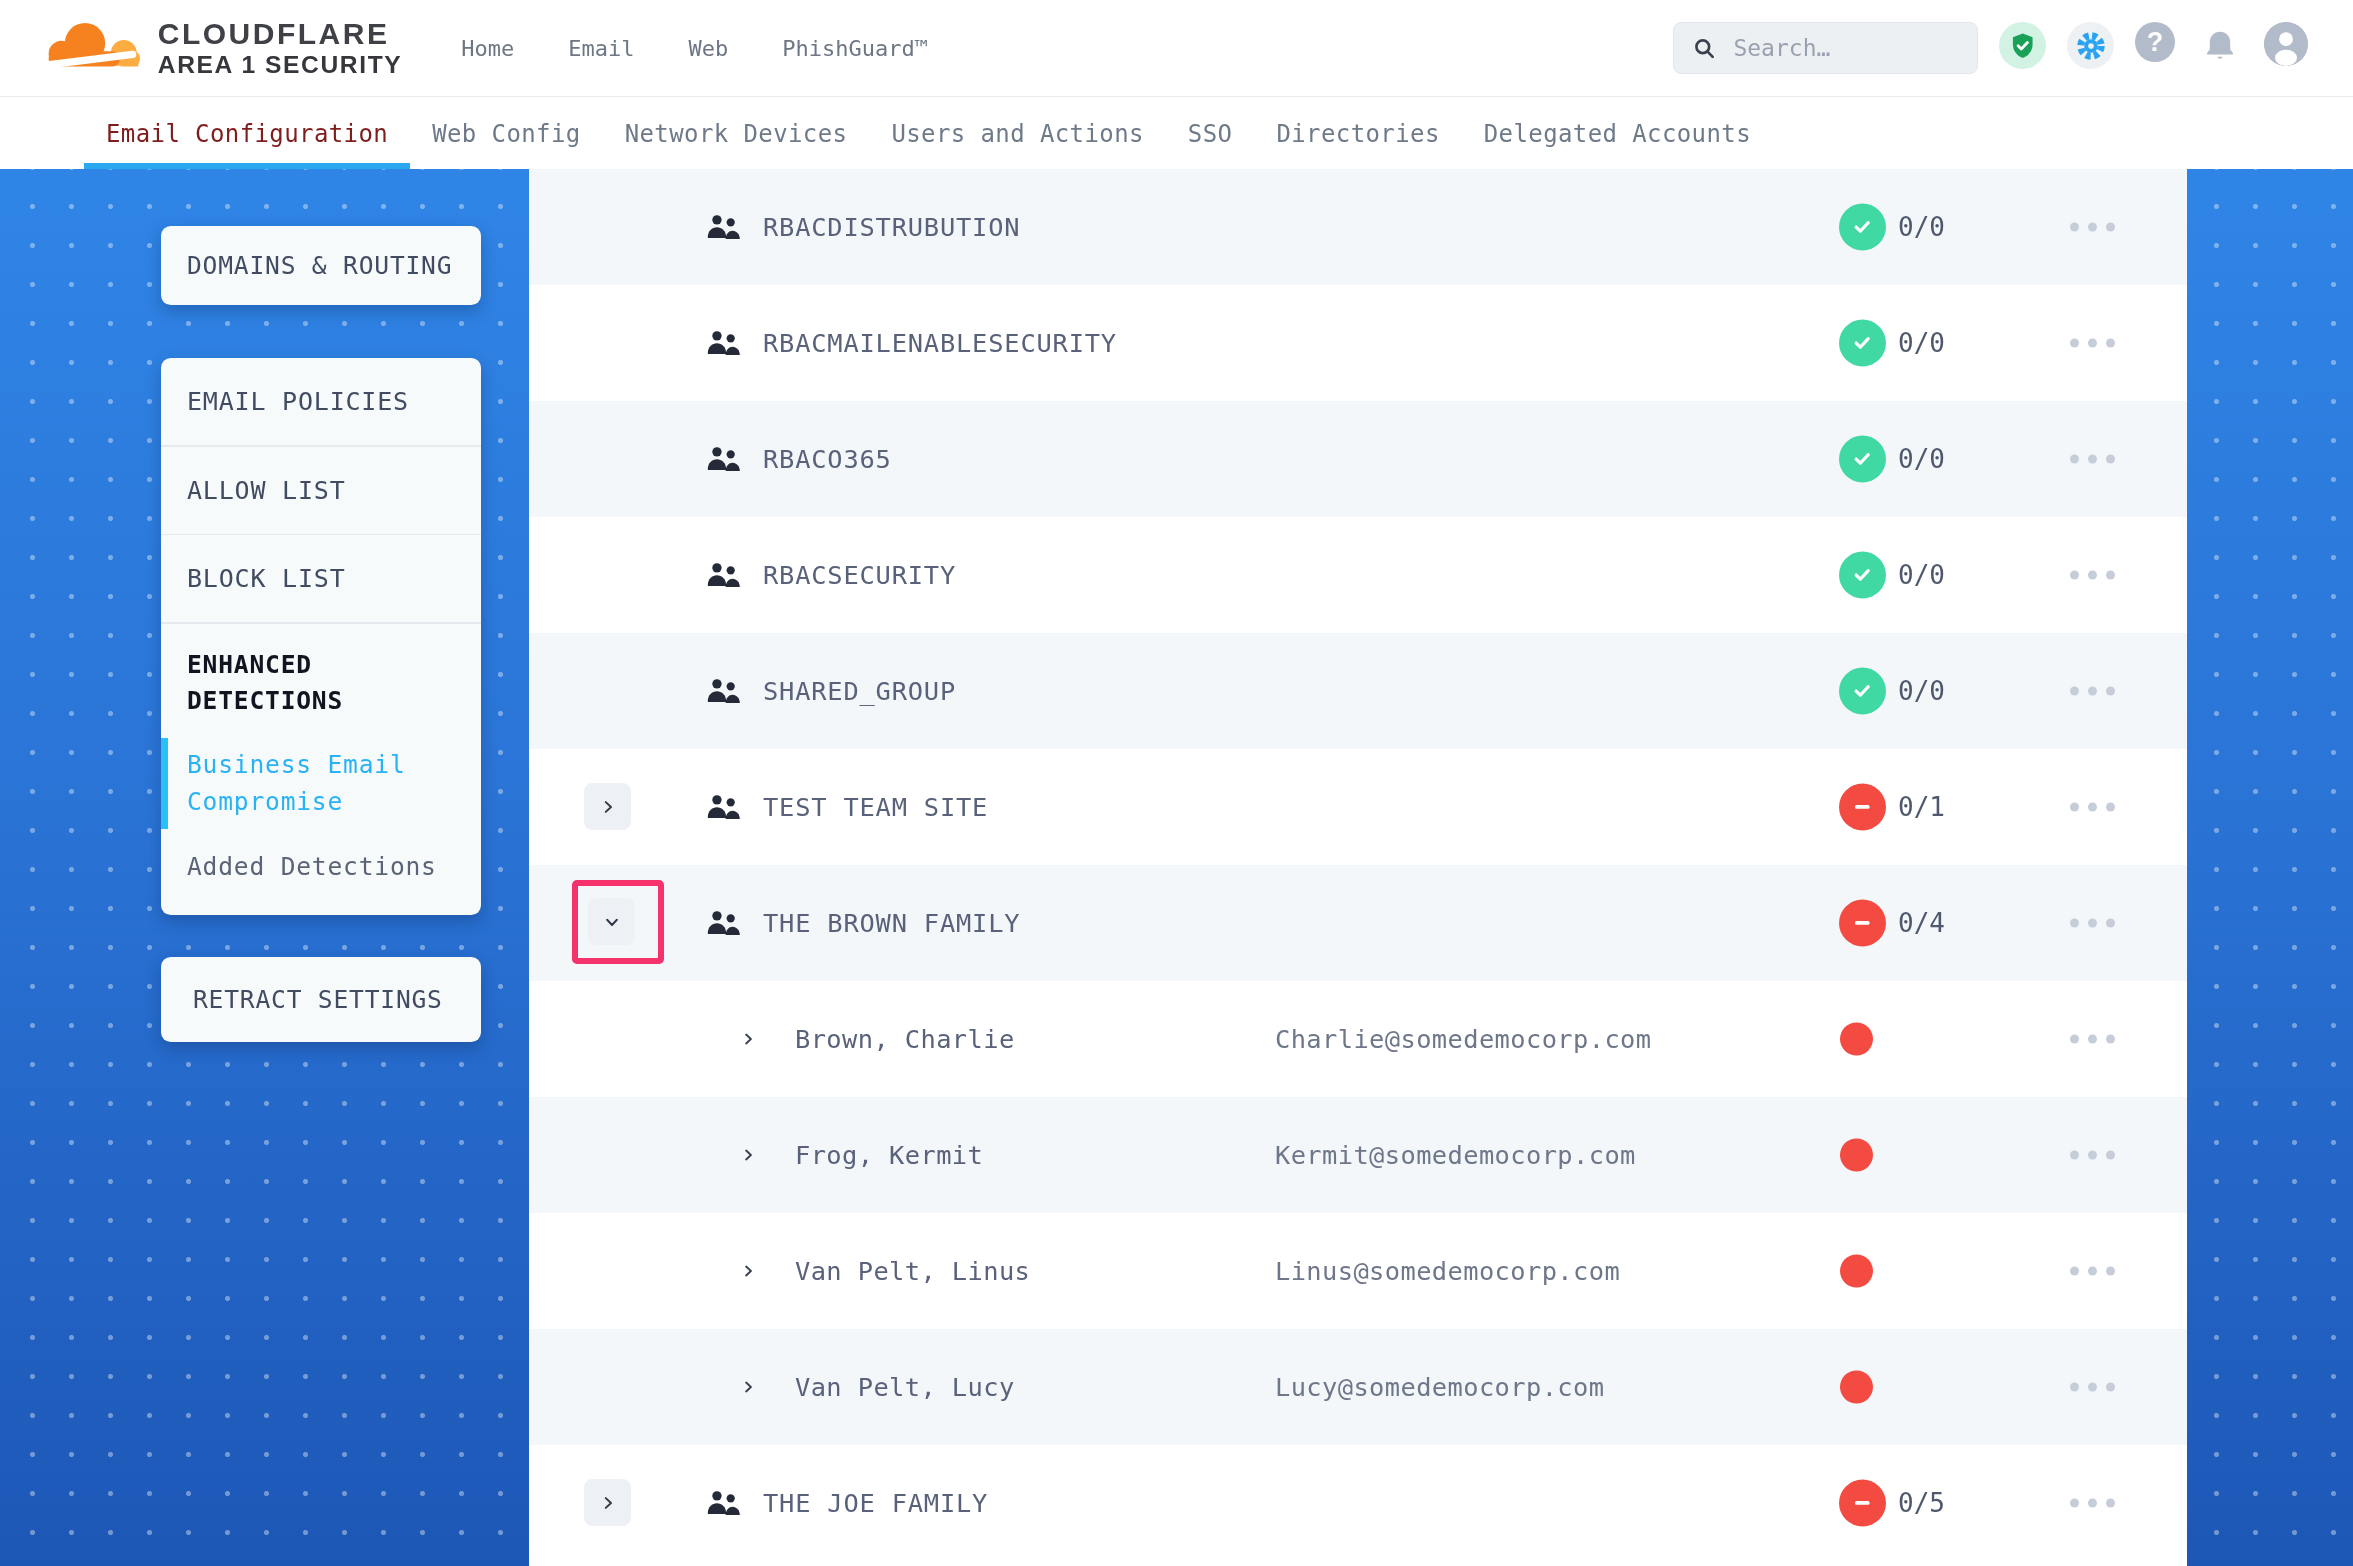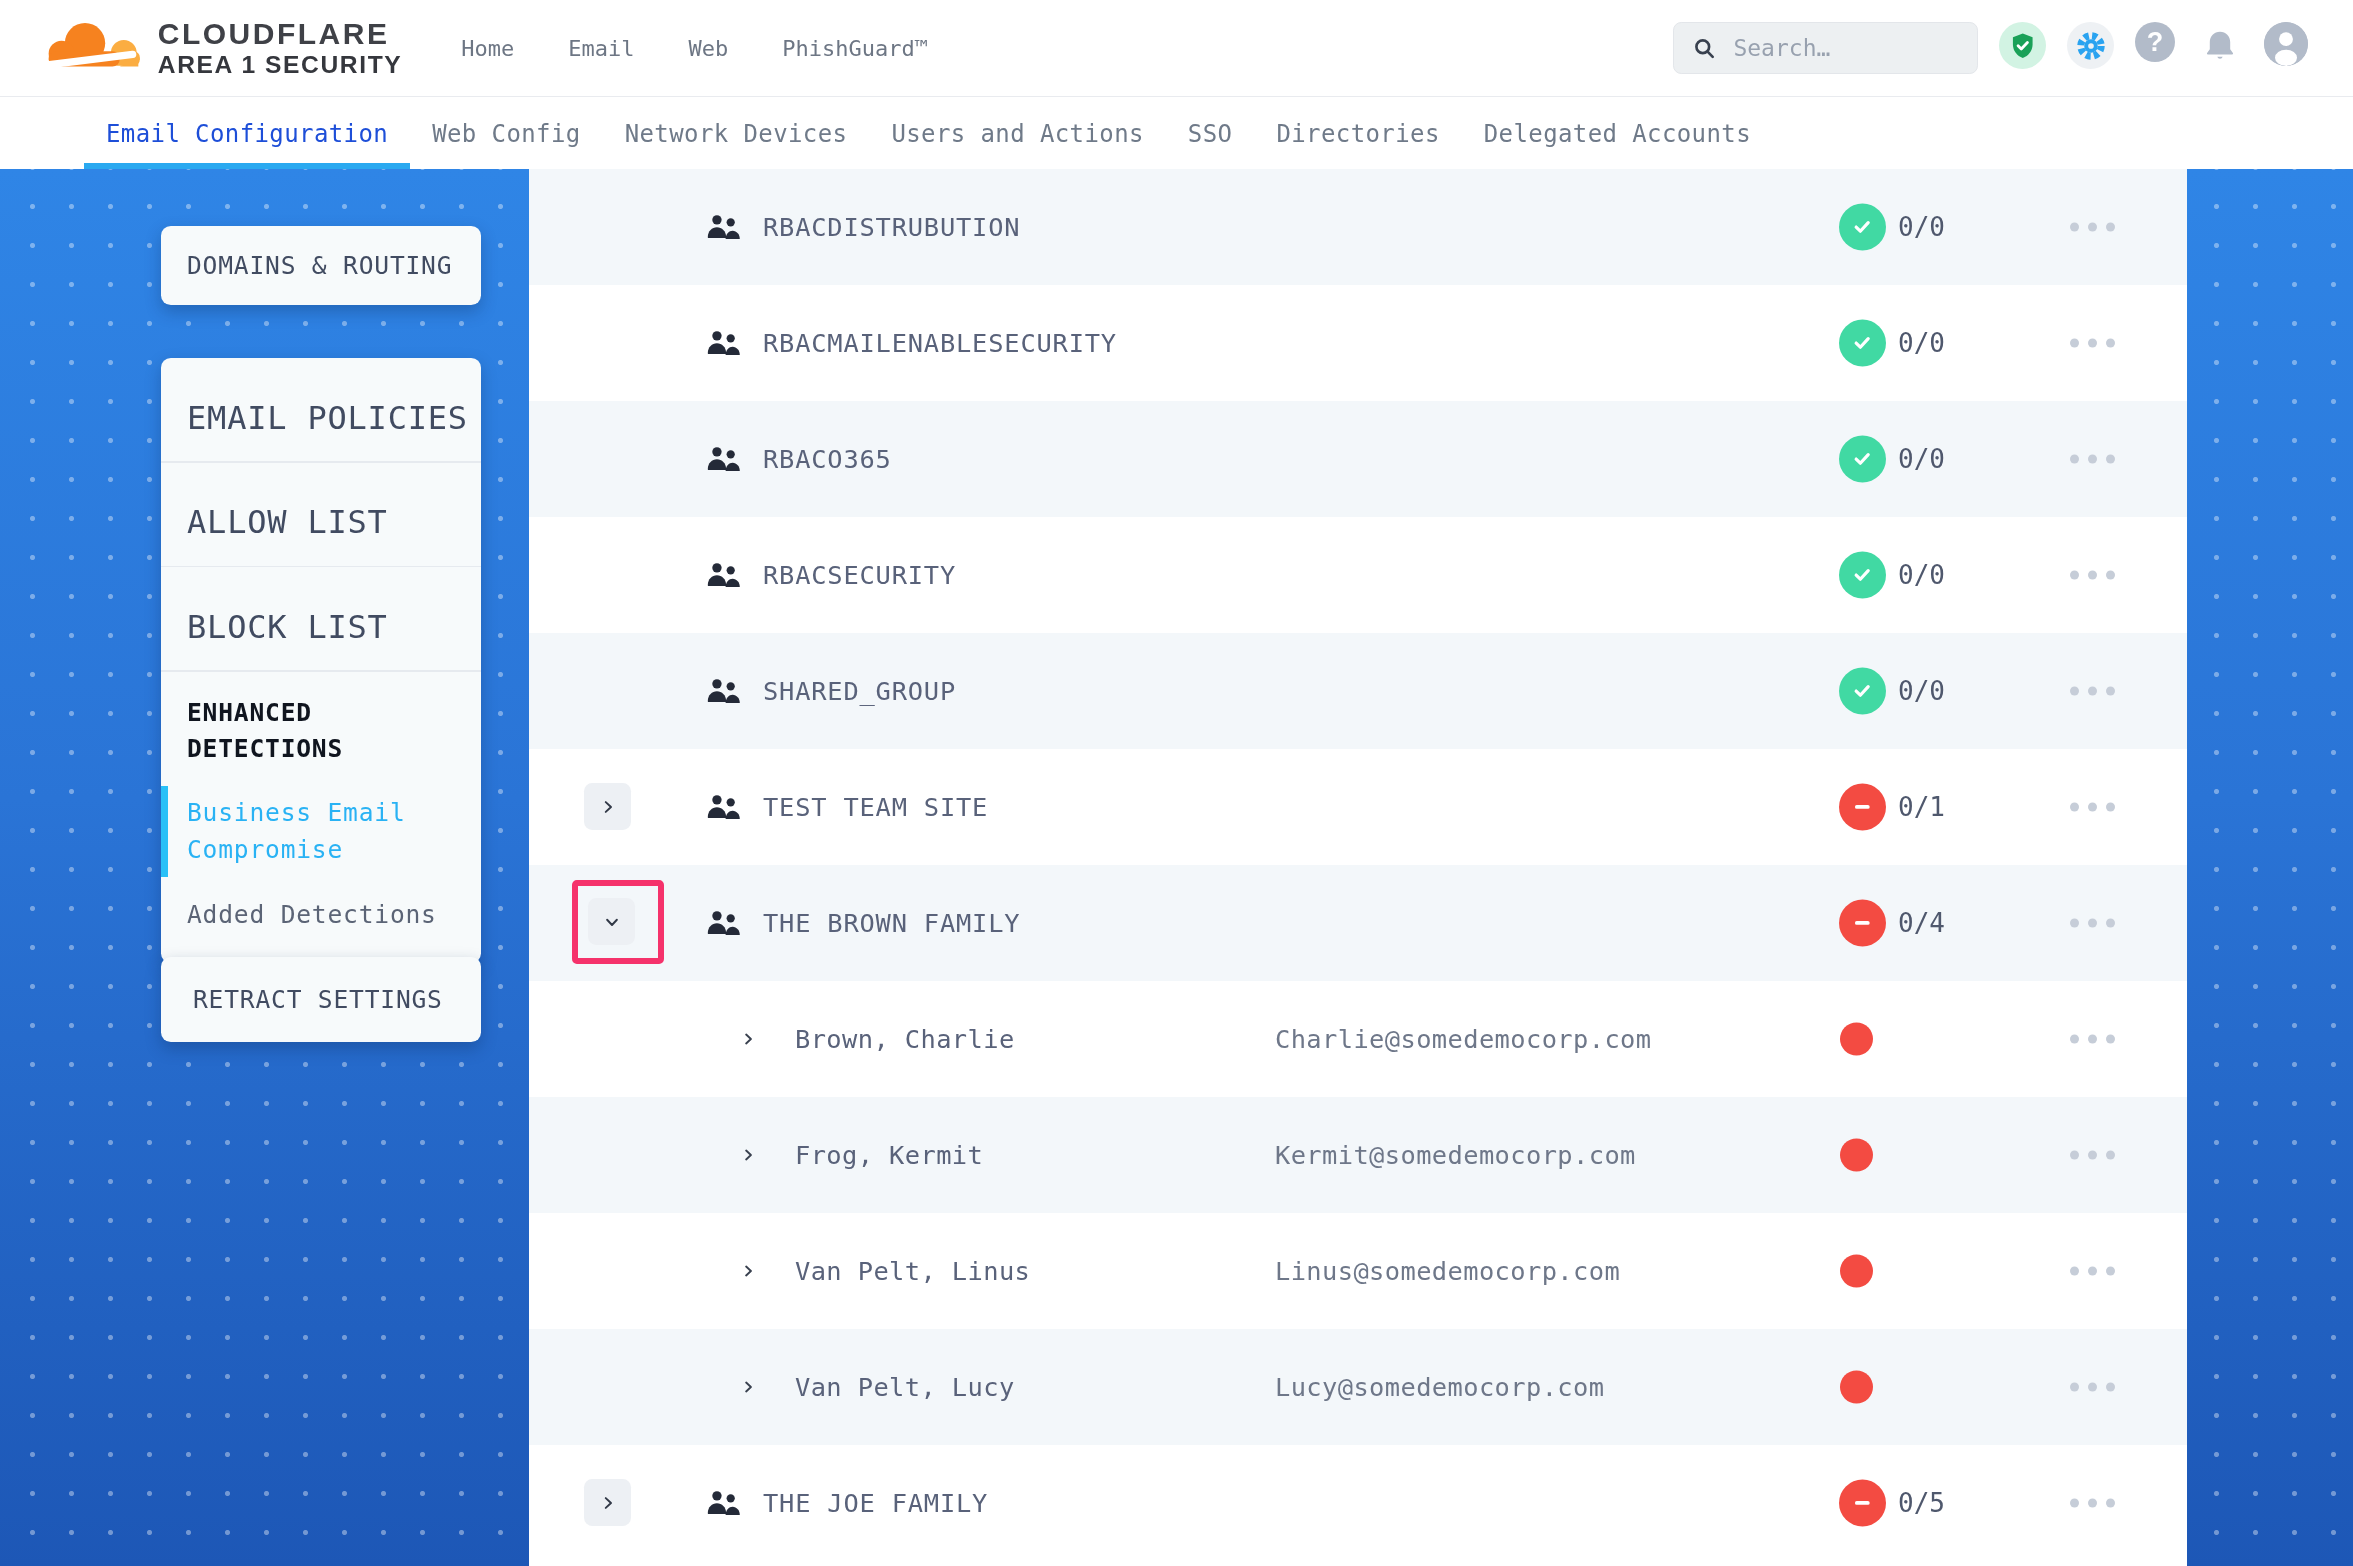--- a/index.html
+++ b/index.html
@@ -28,41 +28,41 @@
   .hicon.q{background:#b2bbc9;width:40px;height:40px;}
   .hicon.q span{color:#fff;font-family:"Liberation Sans",sans-serif;font-weight:bold;font-size:27px;}
   .hicon.bell{background:transparent;}
   .hicon.person{background:#b2bbc9;width:44px;height:44px;}
 
   
   .tabbar{position:absolute;top:98px;left:0;right:0;height:71px;background:#fff;
     display:flex;align-items:stretch;padding-left:84px;}
   .tab{font-size:24px;color:#6f7a89;padding:0 22px;display:flex;align-items:center;
     position:relative;letter-spacing:0.4px;cursor:pointer;white-space:nowrap;}
-  .tab.active{color:#1d4ed8;text-align:center;}
+  .tab.active{color:#7f1d1d;text-align:center;}
   .tab.active::after{content:'';position:absolute;left:0;right:0;bottom:0;height:5.7px;background:#2aa9f0;}
 
   
   .content{position:absolute;top:169px;left:0;right:0;bottom:0;
     background:linear-gradient(180deg,#2f85e6 0%,#2a74d6 45%,#1d57b6 100%);}
   .content .dotgrid{position:absolute;inset:0;
     background-image:radial-gradient(rgba(255,255,255,.38) 2.1px,rgba(255,255,255,0) 3px);
     background-size:39px 39px;background-position:13px 18px;}
 
   
   .card{position:absolute;left:161px;width:320px;background:#f7fafb;border-radius:9.8px;
     box-shadow:0 6.6px 16.4px rgba(10,35,80,.28);color:#414b61;box-sizing:border-box;}
   .card-single{height:79px;display:flex;align-items:center;padding-left:26px;
     font-size:24.6px;letter-spacing:0.8px;}
   .card1{top:57px;}
   .card2{top:189px;padding-bottom:29.5px;}
   .card3{top:788px;height:85px;display:flex;align-items:center;padding-left:32px;
     font-size:24.6px;letter-spacing:0.8px;}
   .side-item{height:87px;display:flex;align-items:center;padding-left:26px;
-    font-size:32px;letter-spacing:0.8px;cursor:pointer;margin-top:16px;}
+    font-size:25px;letter-spacing:0.8px;cursor:pointer;}
   .divider{height:1.6px;background:#e6eaef;}
   .enh-title{padding:23px 26px 0;font-size:24.6px;line-height:36px;font-weight:bold;
     color:#10151f;letter-spacing:0.8px;}
   .bec{position:relative;margin-top:21px;padding:6.6px 26px;color:#29b2f4;
     font-size:24.6px;line-height:37px;letter-spacing:0.8px;cursor:pointer;}
   .bec::before{content:'';position:absolute;left:0;top:-1.6px;bottom:-1.6px;width:6.6px;background:#29c0f7;}
   .added{padding:24.6px 26px 4.9px;color:#5b6476;font-size:24.6px;letter-spacing:0.8px;cursor:pointer;}
 
   
   .table{position:absolute;left:529px;top:0;width:1658px;bottom:0;background:#fff;

